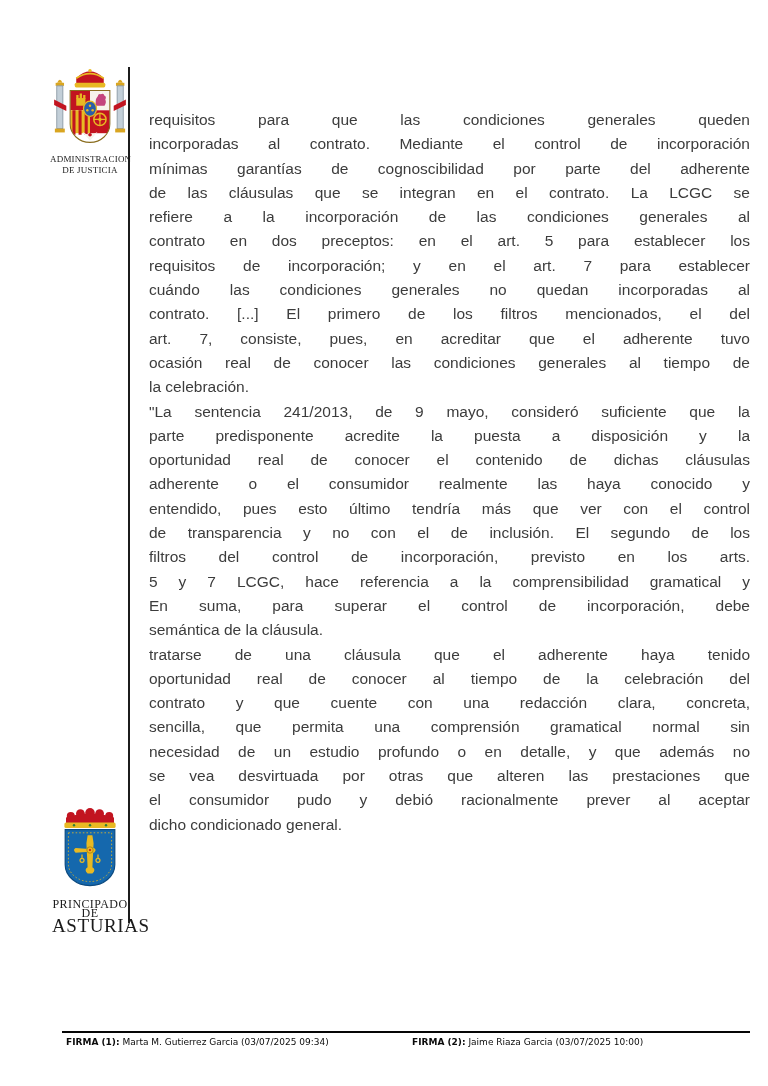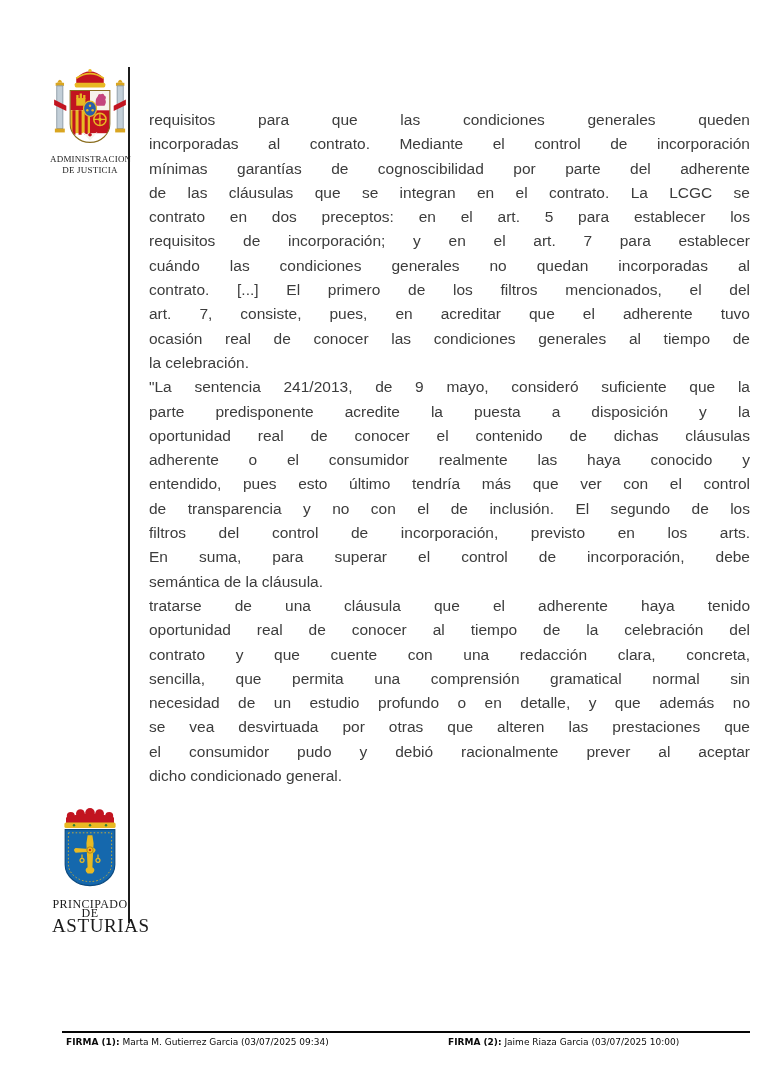--- a/index.html
+++ b/index.html
@@ -51,21 +51,20 @@
     position:absolute;left:62px;top:1031px;width:688px;height:2px;background:#050505;
   }
   #signatures{
     position:absolute;left:66px;top:1036px;width:684px;
     display:grid;
     grid-template-columns:346px auto;
     font-size:9px;
     line-height:13.5px;
     color:#0a0a0a;
     font-family:"DejaVu Sans", sans-serif;
-    gap:36px;
   }
   .sig-label{font-weight:bold;}
   .sig-value{font-weight:normal;}
 </style>
 </head>
 <body>
 
 <div id="page">
 
   <div class="crest-block" id="crest-justice">
@@ -129,34 +128,36 @@
     <div class="crest-caption">DE JUSTICIA</div>
   </div>
 
   <div id="divider"></div>
 
   <div id="body-text">
     <div class="bline">requisitos para que las condiciones generales queden</div>
     <div class="bline">incorporadas al contrato. Mediante el control de incorporación</div>
     <div class="bline">mínimas garantías de cognoscibilidad por parte del adherente</div>
     <div class="bline">de las cláusulas que se integran en el contrato. La LCGC se</div>
+    <div class="bline">refiere a la incorporación de las condiciones generales al</div>
     <div class="bline">contrato en dos preceptos: en el art. 5 para establecer los</div>
     <div class="bline">requisitos de incorporación; y en el art. 7 para establecer</div>
     <div class="bline">cuándo las condiciones generales no quedan incorporadas al</div>
     <div class="bline">contrato. [...] El primero de los filtros mencionados, el del</div>
     <div class="bline">art. 7, consiste, pues, en acreditar que el adherente tuvo</div>
     <div class="bline">ocasión real de conocer las condiciones generales al tiempo de</div>
     <div class="bline pend">la celebración.</div>
     <div class="bline">"La sentencia 241/2013, de 9 mayo, consideró suficiente que la</div>
     <div class="bline">parte predisponente acredite la puesta a disposición y la</div>
     <div class="bline">oportunidad real de conocer el contenido de dichas cláusulas</div>
     <div class="bline">adherente o el consumidor realmente las haya conocido y</div>
     <div class="bline">entendido, pues esto último tendría más que ver con el control</div>
     <div class="bline">de transparencia y no con el de inclusión. El segundo de los</div>
     <div class="bline">filtros del control de incorporación, previsto en los arts.</div>
+    <div class="bline">5 y 7 LCGC, hace referencia a la comprensibilidad gramatical y</div>
     <div class="bline">En suma, para superar el control de incorporación, debe</div>
     <div class="bline pend">semántica de la cláusula.</div>
     <div class="bline">tratarse de una cláusula que el adherente haya tenido</div>
     <div class="bline">oportunidad real de conocer al tiempo de la celebración del</div>
     <div class="bline">contrato y que cuente con una redacción clara, concreta,</div>
     <div class="bline">sencilla, que permita una comprensión gramatical normal sin</div>
     <div class="bline">necesidad de un estudio profundo o en detalle, y que además no</div>
     <div class="bline">se vea desvirtuada por otras que alteren las prestaciones que</div>
     <div class="bline">el consumidor pudo y debió racionalmente prever al aceptar</div>
     <div class="bline pend">dicho condicionado general.</div>

